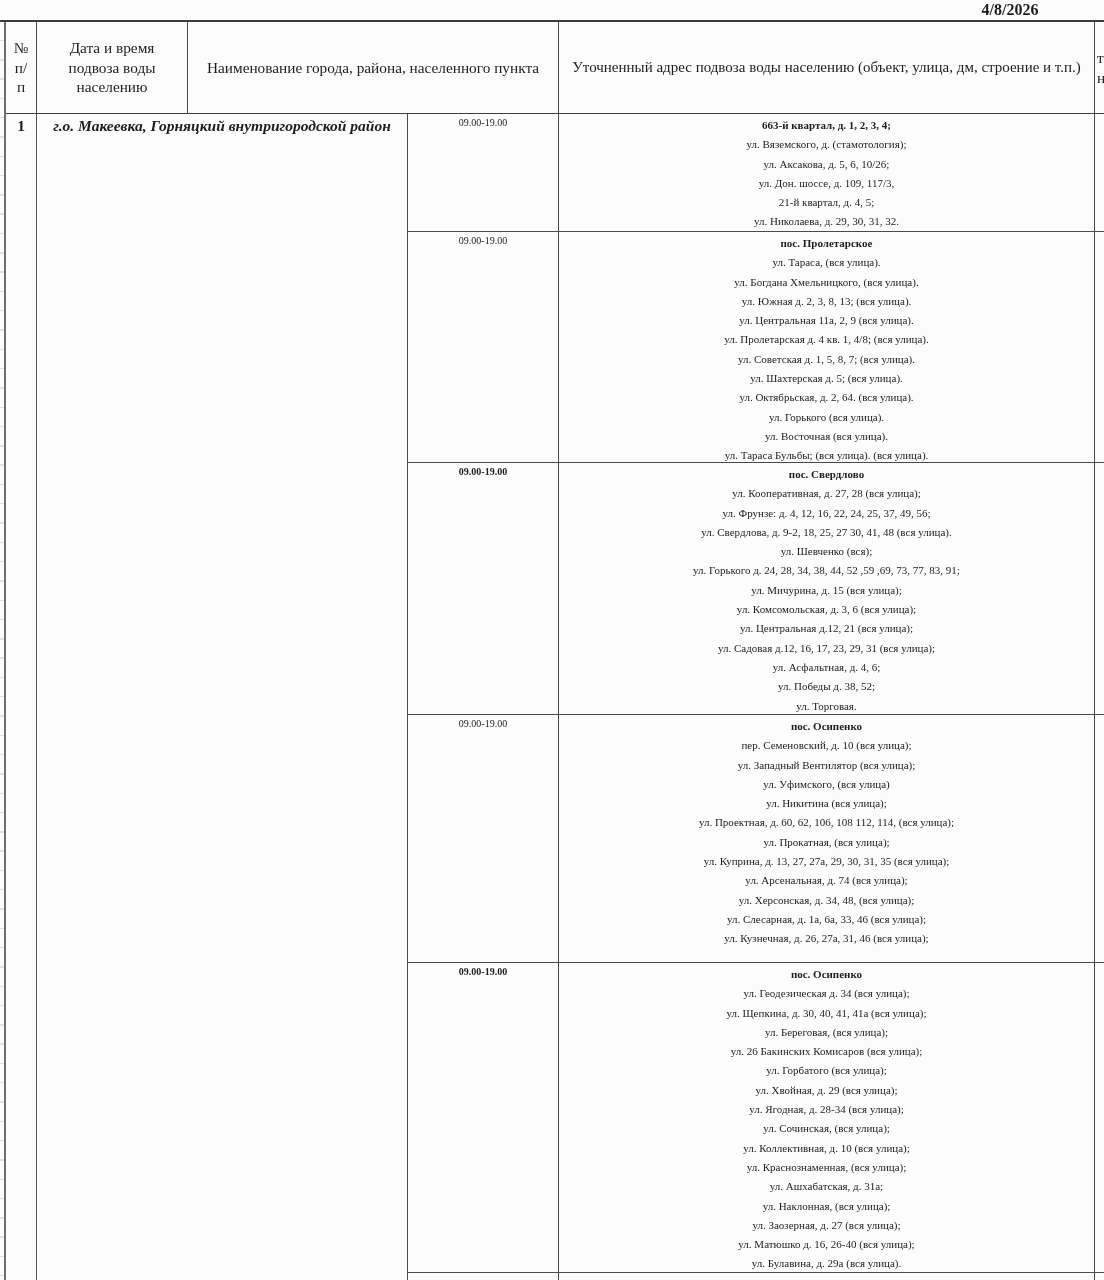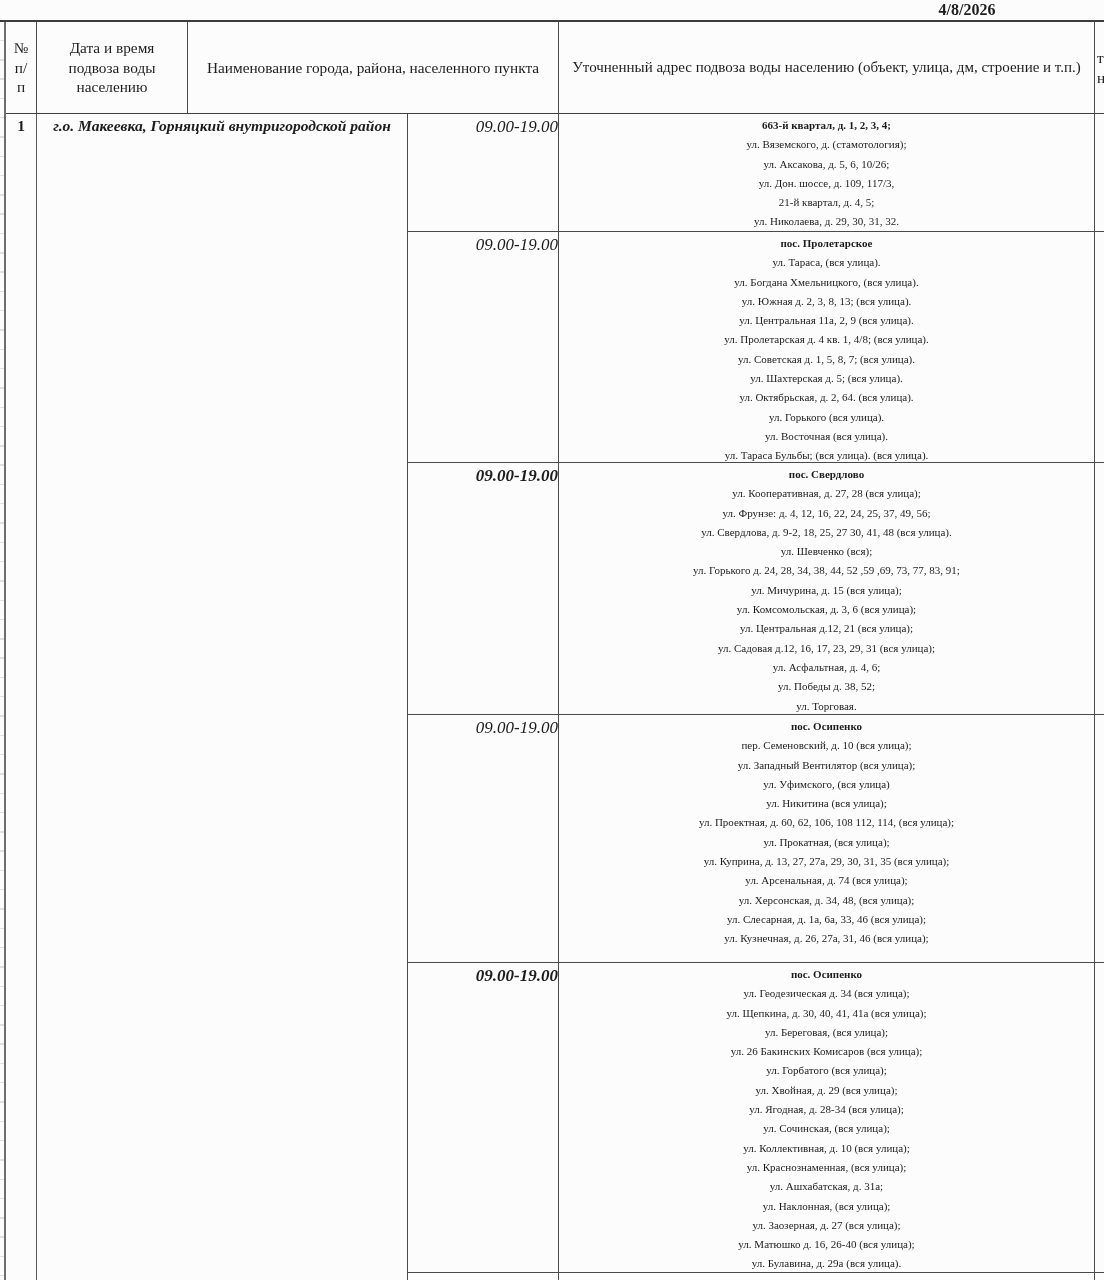--- a/index.html
+++ b/index.html
@@ -5,21 +5,21 @@
   * { margin:0; padding:0; box-sizing:border-box; }
   html,body { width:1104px; height:1280px; }
   body {
     position:relative;
     background:#fcfcfc;
     color:#1d1d1d;
     font-family:"Liberation Serif","DejaVu Serif",serif;
     overflow:hidden;
   }
   .date-label {
-    position:absolute; top:1px; left:882px; width:170px;
+    position:absolute; top:1px; left:925px; width:170px;
     text-align:center; font-weight:bold; font-size:16px;
   }
   .topline {
     position:absolute; top:20px; left:0; width:1104px; height:2px;
     background:#3c3c3c;
   }
   .left-ticks {
     position:absolute; top:22px; left:0; width:4px; height:1258px;
     background:repeating-linear-gradient(to bottom,
       rgba(0,0,0,0) 0px, rgba(0,0,0,0) 17.8px,
@@ -55,21 +55,21 @@
   .block + .block { border-top:1.2px solid #4a4a4a; }
   .blocks .block:nth-child(1) { height:117px; }
   .blocks .block:nth-child(2) { height:231px; }
   .blocks .block:nth-child(3) { height:252px; }
   .blocks .block:nth-child(4) { height:248px; }
   .blocks .block:nth-child(5) { height:310px; }
   .blocks .block:nth-child(6) { flex:1; height:auto; }
   .cell { overflow:hidden; }
   .time {
     width:151px; border-right:1.2px solid #4a4a4a;
-    text-align:right; padding-top:3px; font-size:17px;font-style:italic;
+    text-align:center; padding-top:3px; font-size:10px;
   }
   .addr {
     width:536px; border-right:1.2px solid #4a4a4a;
     text-align:center; padding-top:2px;
   }
   .cut { flex:1; }
   .line { font-size:11px; line-height:19.3px; white-space:nowrap; }
   .bold { font-weight:bold; }
 </style>
 </head>

